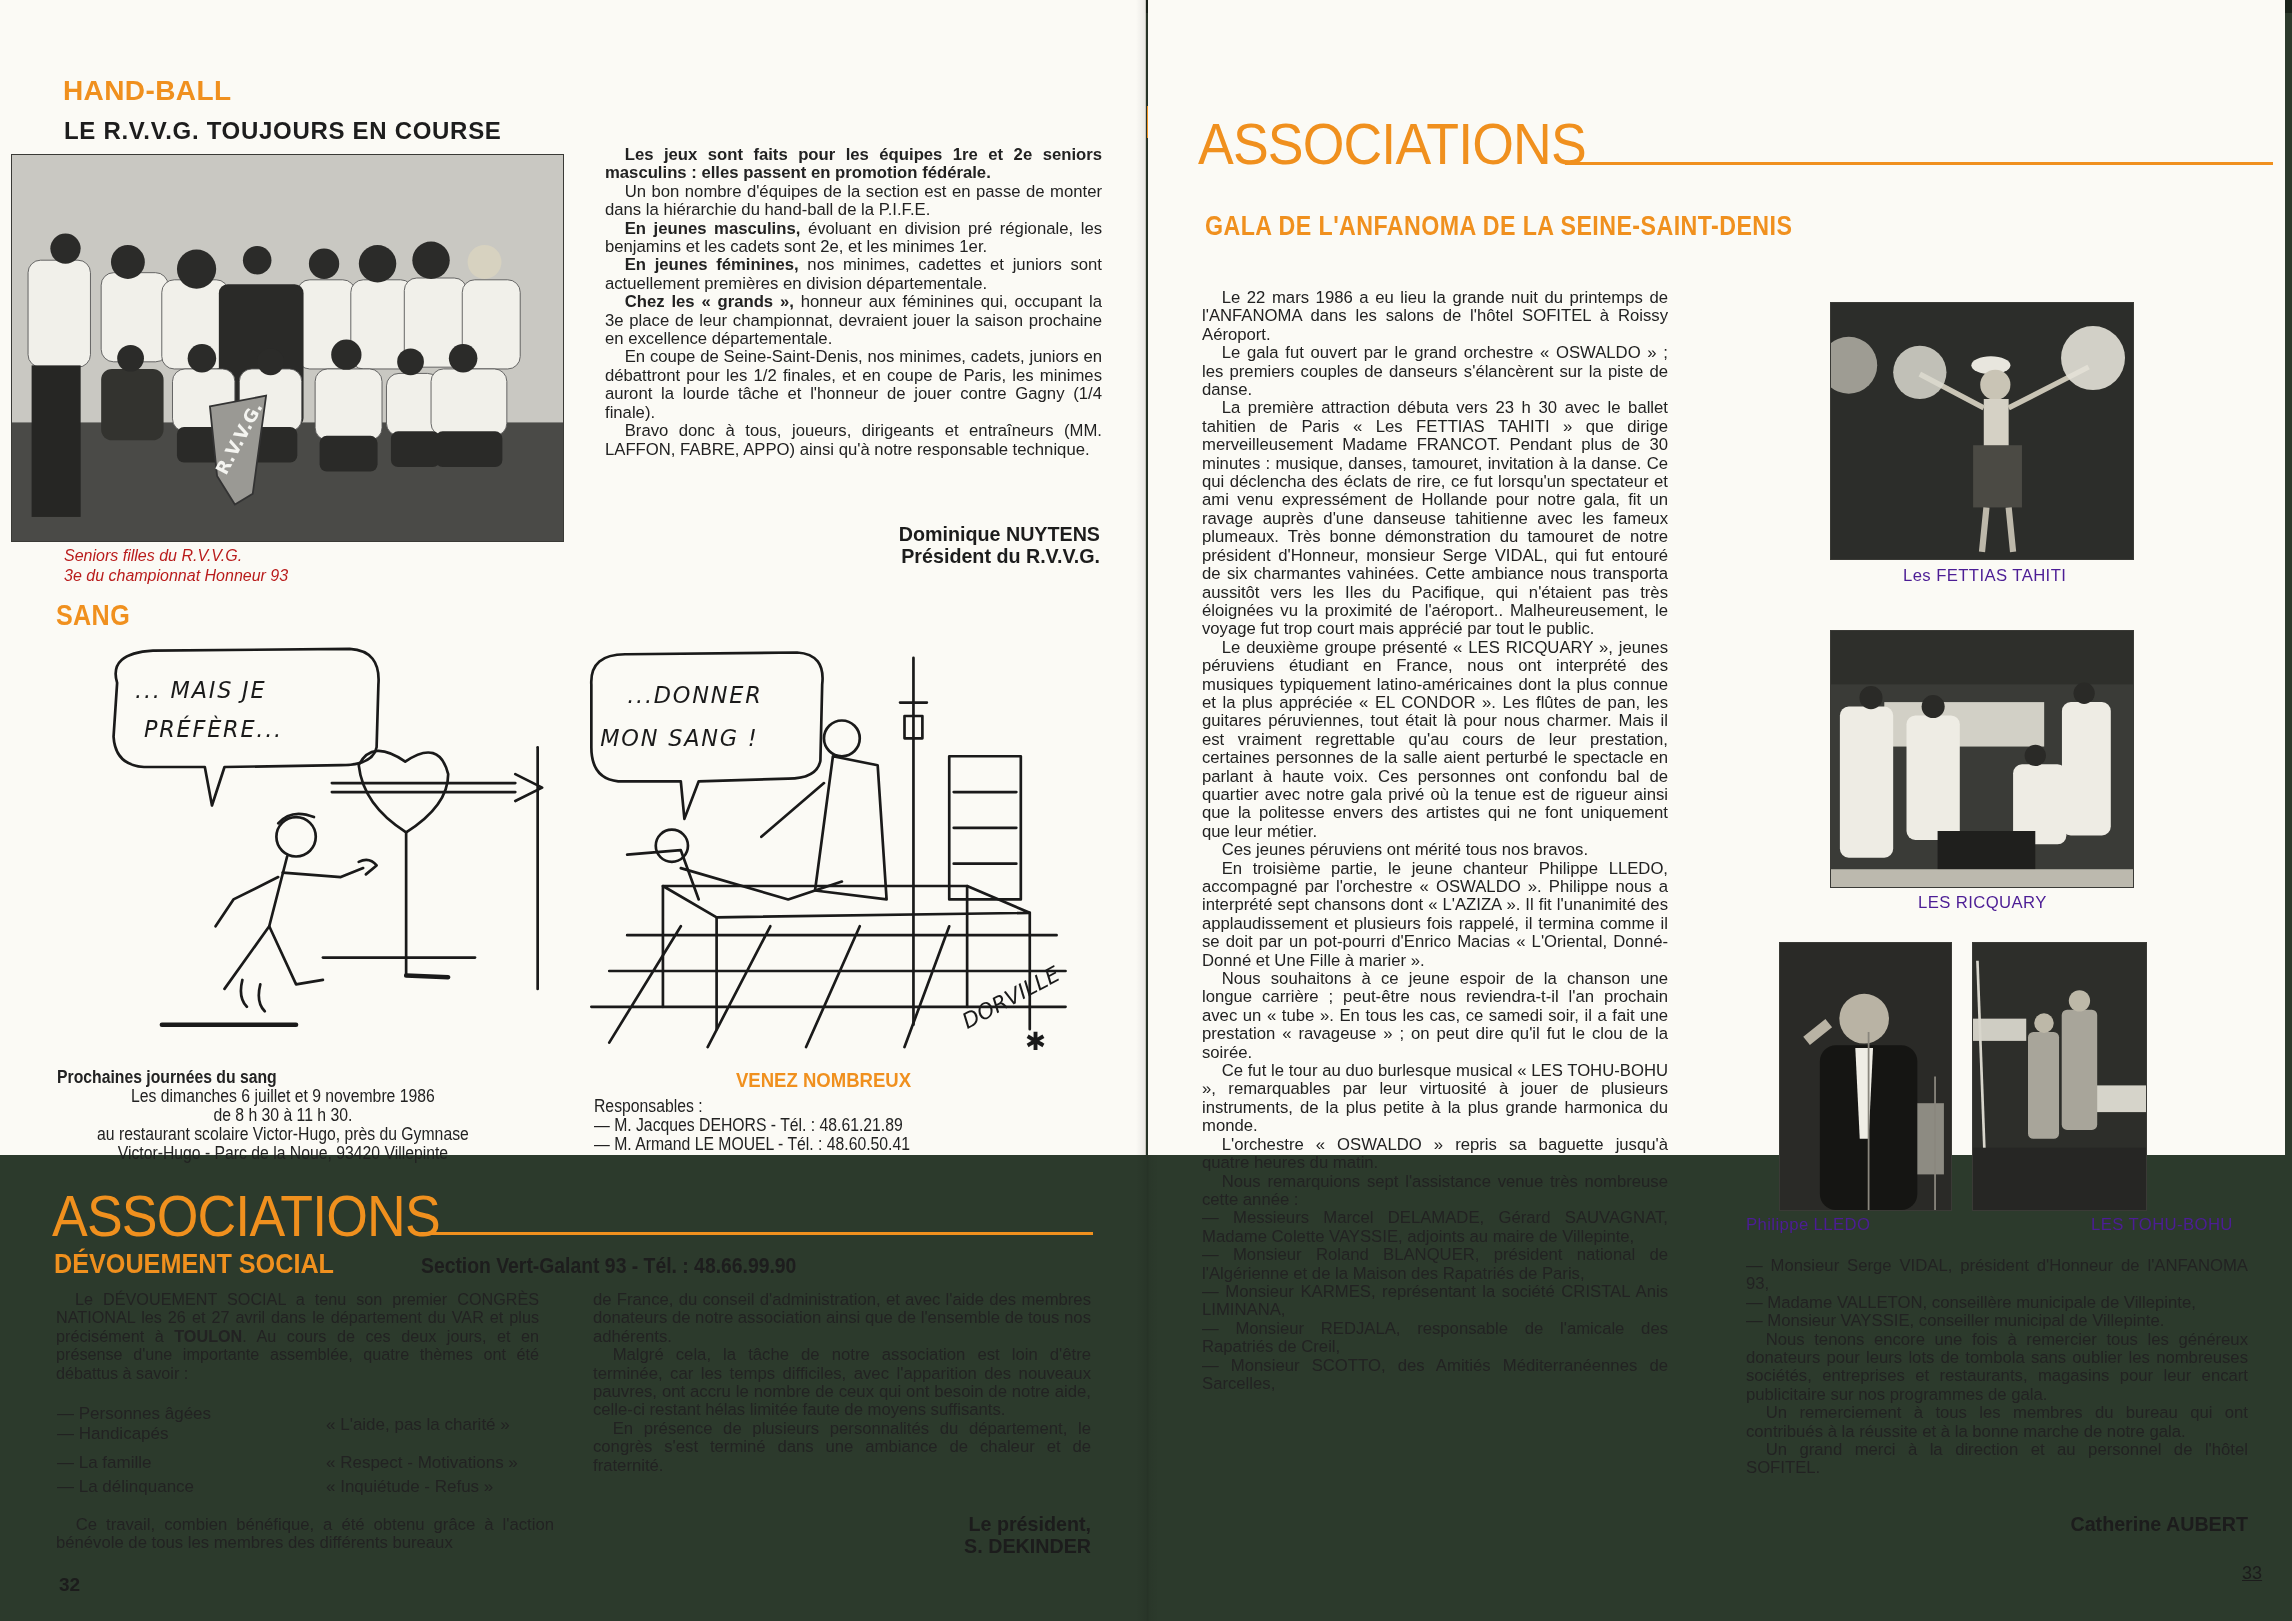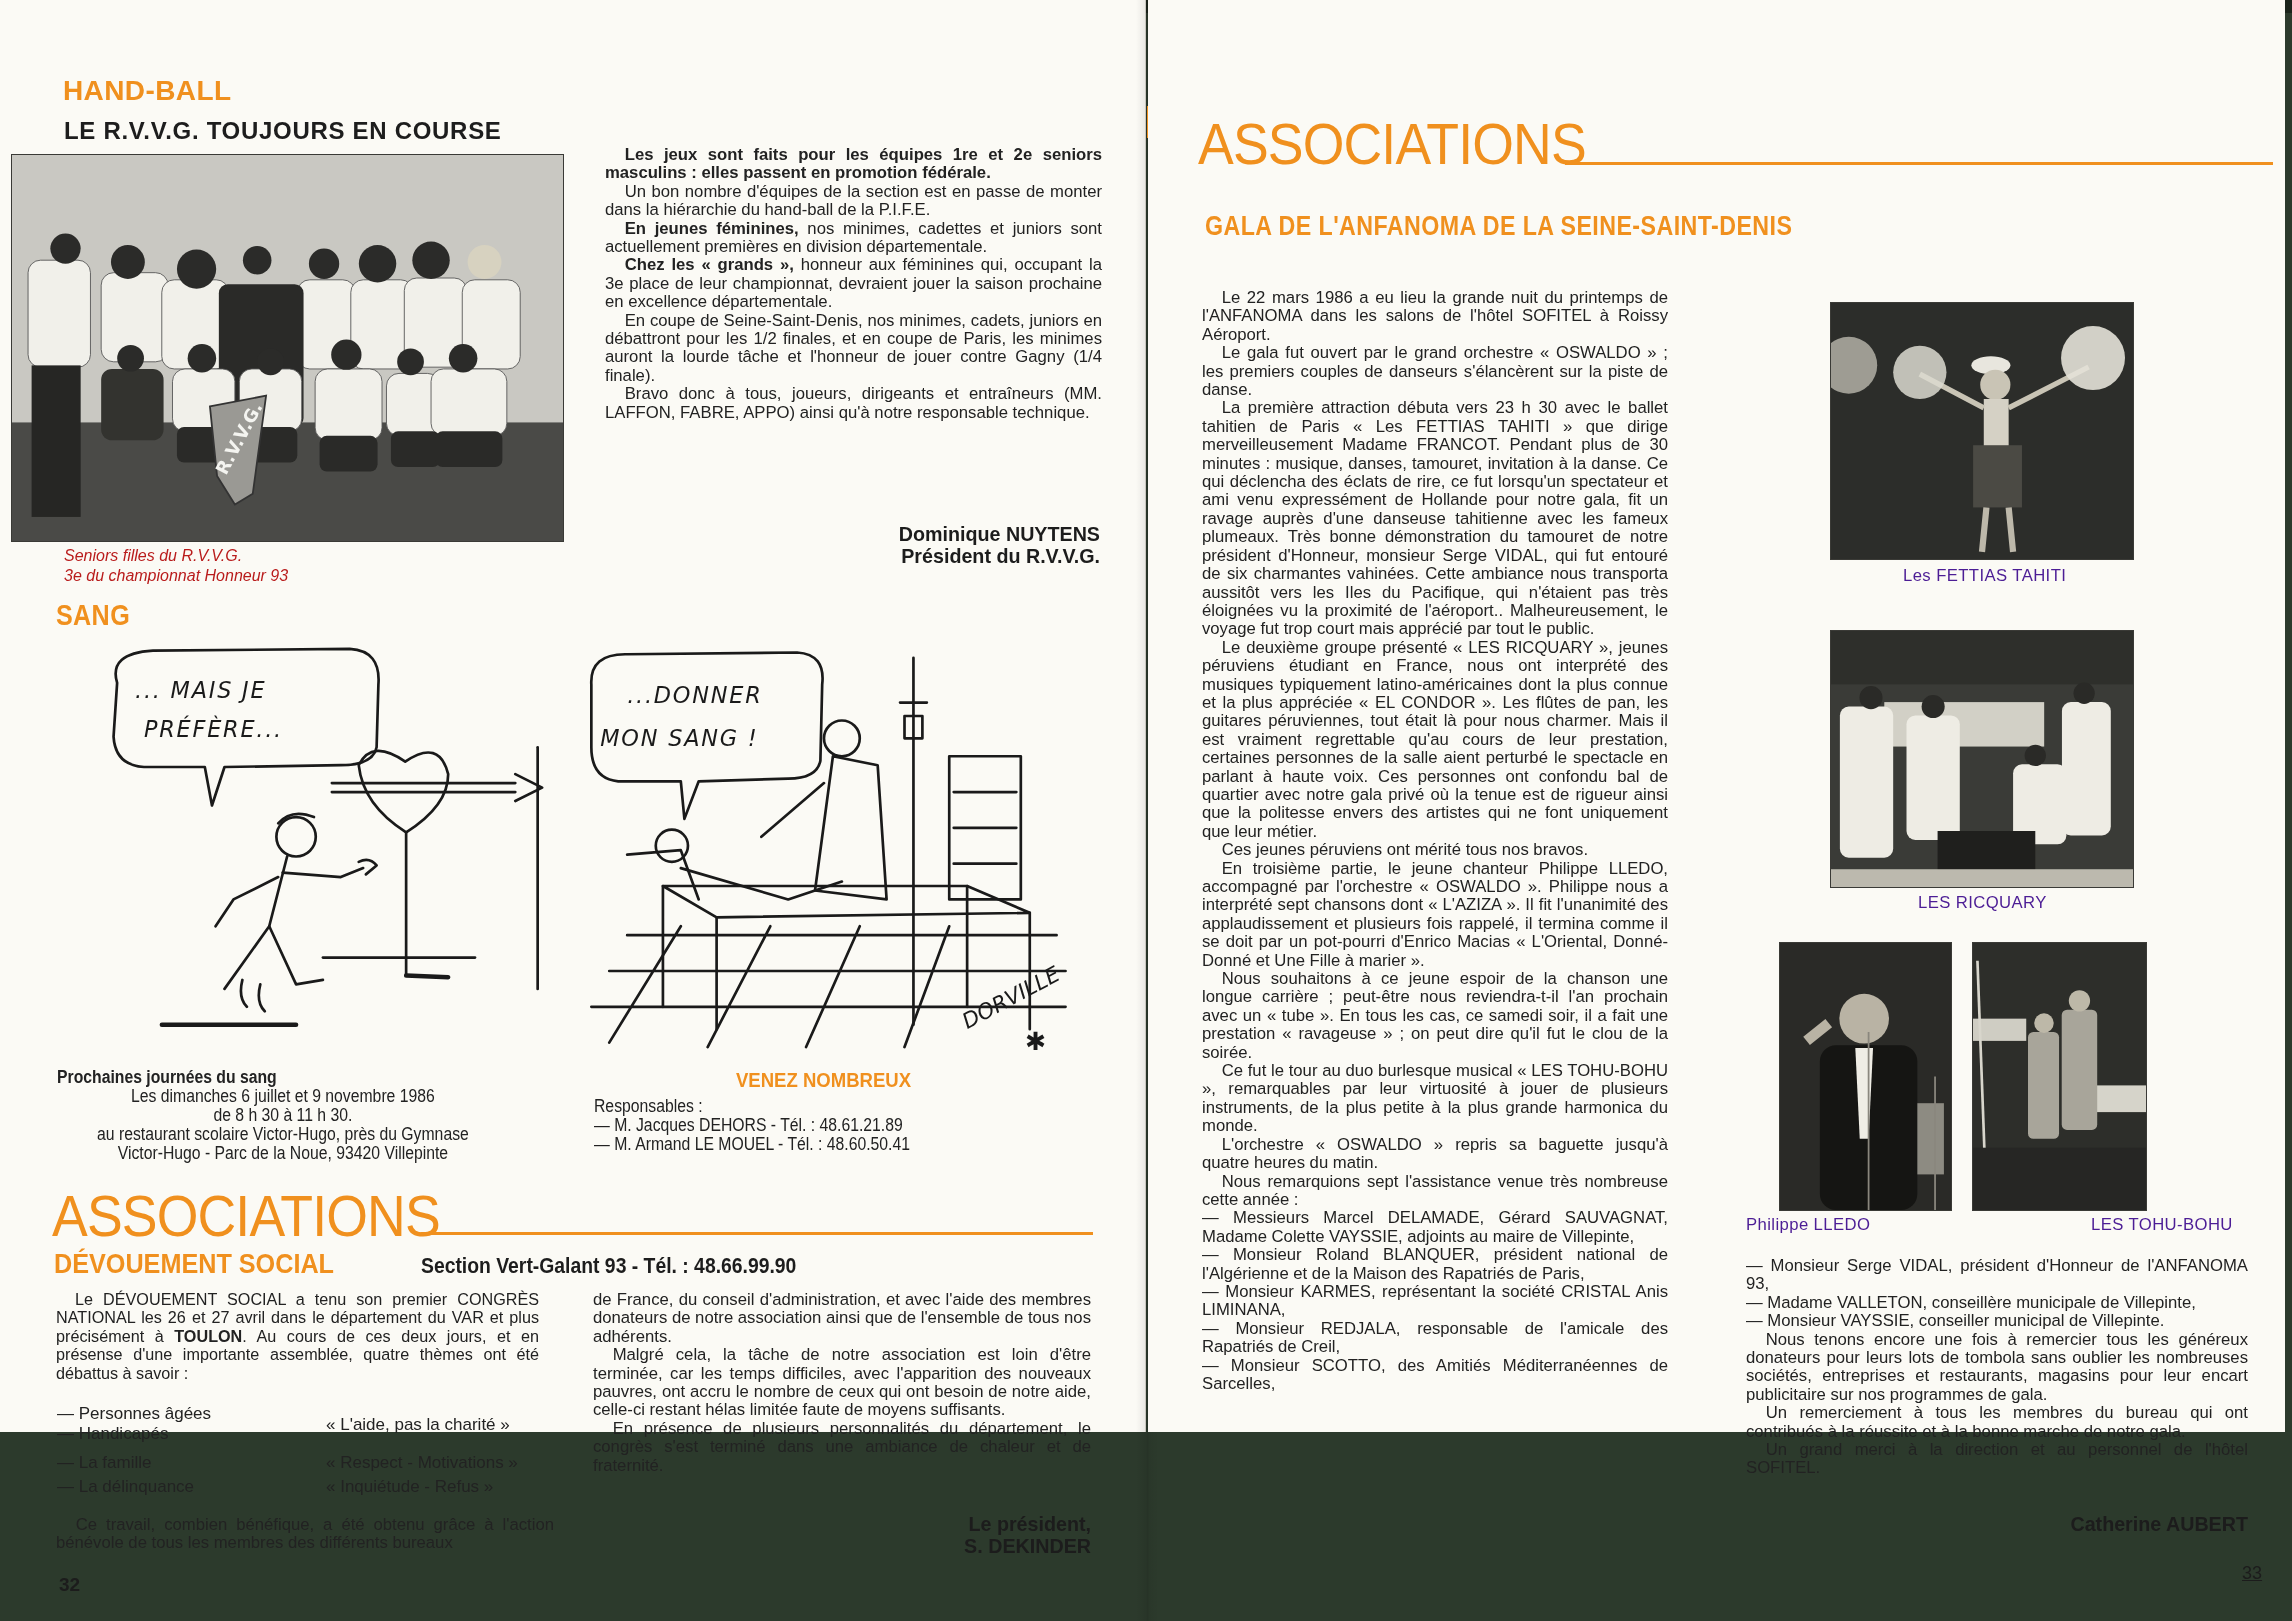--- a/index.html
+++ b/index.html
@@ -1,19 +1,19 @@
 <!DOCTYPE html>
 <html style="font-size:14.3px"><head>
 <meta charset="utf-8">
 <style>
   * { box-sizing: border-box; margin: 0; padding: 0; }
   html, body { width: 2293px; height: 1621px; background: #2c3a2c; overflow: hidden; }
   body { font-family: "Liberation Sans", sans-serif; color: #1f1f1f; position: relative; }
   .spread { position: absolute; left: 0; top: 0; width: 2293px; height: 1621px; }
-  .page { position: absolute; top: 0; height: 1432px; background: #fbfaf5; }
+  .page { position: absolute; top: 0; height: 1155px; background: #fbfaf5; }
   .page-left { left: 0; width: 1146px; border-right: 0.9px solid #d8d6ce; }
   .page-right { left: 1148px; width: 1137px; }
   .spine-shadow { position: absolute; left: 1136px; top: 0; width: 23px; height: 1621px;
     background: linear-gradient(to right, rgba(0,0,0,0) 0%, rgba(0,0,0,0.08) 45%, rgba(0,0,0,0.12) 50%, rgba(0,0,0,0.05) 60%, rgba(0,0,0,0) 100%); }
   .topbar { position: absolute; top: 0; left: 1137px; width: 1155px; height: 12.5px; background: #1b241b; }
   .gutter-mark { position: absolute; left: 1147px; top: 106px; width: 2.7px; height: 32px; background: #f0901e; }
   .orange { color: #f0901e; }
   .abs { position: absolute; }
 
   
@@ -116,20 +116,21 @@
       </svg>
     </div>
     <div class="abs caption-it" style="left:64px; top:546px;">
       <div>Seniors filles du R.V.V.G.</div>
       <div>3e du championnat Honneur 93</div>
     </div>
 
     <div class="abs body" style="left:605px; top:146px; width:497px;">
       <p class="b">Les jeux sont faits pour les équipes 1re et 2e seniors masculins : elles passent en promotion fédérale.</p>
       <p>Un bon nombre d'équipes de la section est en passe de monter dans la hiérarchie du hand-ball de la P.I.F.E.</p>
+      <p><span class="b">En jeunes masculins,</span><span> évoluant en division pré régionale, les benjamins et les cadets sont 2e, et les minimes 1er.</span></p>
       <p><span class="b">En jeunes féminines,</span><span> nos minimes, cadettes et juniors sont actuellement premières en division départementale.</span></p>
       <p><span class="b">Chez les « grands »,</span><span> honneur aux féminines qui, occupant la 3e place de leur championnat, devraient jouer la saison prochaine en excellence départementale.</span></p>
       <p>En coupe de Seine-Saint-Denis, nos minimes, cadets, juniors en débattront pour les 1/2 finales, et en coupe de Paris, les minimes auront la lourde tâche et l'honneur de jouer contre Gagny (1/4 finale).</p>
       <p>Bravo donc à tous, joueurs, dirigeants et entraîneurs (MM. LAFFON, FABRE, APPO) ainsi qu'à notre responsable technique.</p>
     </div>
     <div class="abs sig" style="left:761px; top:524px; width:339px;">
       <div>Dominique NUYTENS</div>
       <div>Président du R.V.V.G.</div>
     </div>
 

